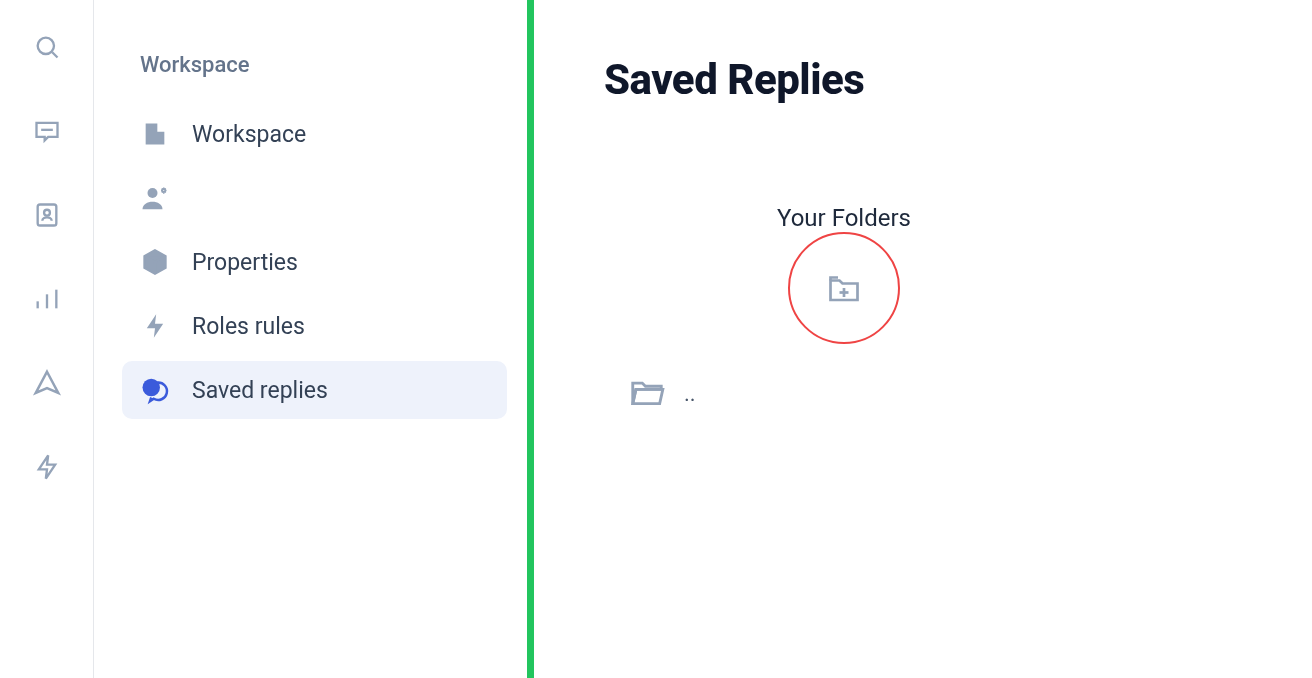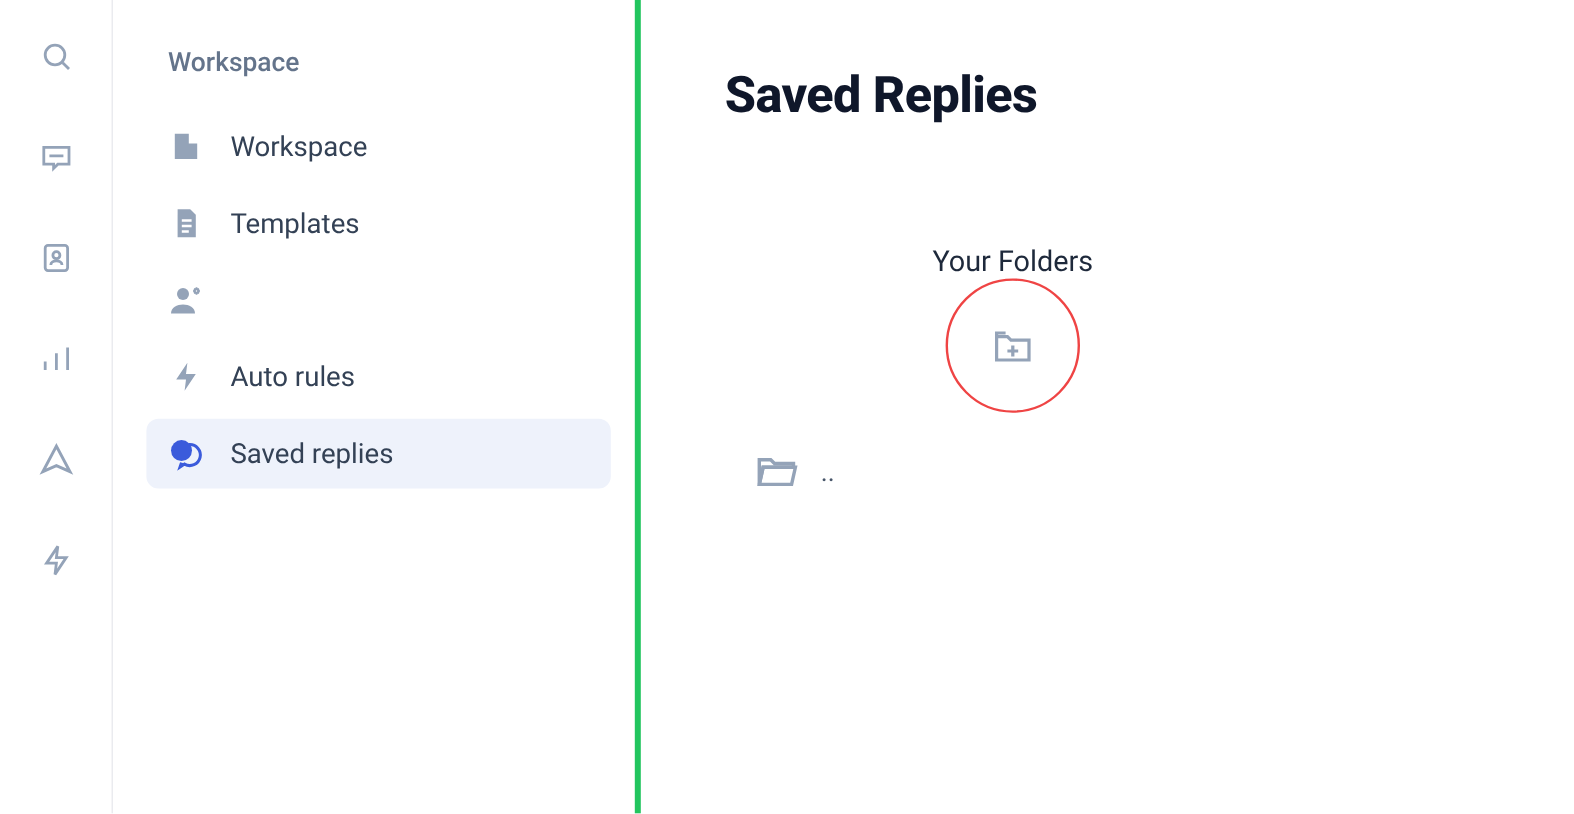--- a/index.html
+++ b/index.html
@@ -27,22 +27,22 @@
       height: 30px;
       display: flex;
       align-items: center;
       justify-content: center;
       cursor: pointer;
     }
     .iconbar svg { stroke: #94a3b8; }
     
     .sidebar {
       width: 440px;
-      border-right: 5px solid #22c55e;
-      padding-top: 40px;
+      border-right: 7px solid #22c55e;
+      padding-top: 52px;
       padding-left: 28px;
       padding-right: 20px;
       overflow: hidden;
     }
     .sidebar-title {
       font-size: 22px;
       font-weight: 500;
       color: #64748b;
       margin-left: 18px;
       margin-bottom: 28px;
@@ -173,51 +173,51 @@
     <li class="nav-item">
       <span class="nav-icon">
         <svg width="28" height="28" viewBox="0 0 24 24">
             <path d="M4 3h10v18H4zM14 10h6v11h-6zM6 6h2v2H6zm4 0h2v2h-2zM6 10h2v2H6zm4 0h2v2h-2zM6 14h2v2H6zm4 0h2v2h-2z" fill="#94a3b8"></path>
           </svg>
       </span>
       <span>Workspace</span>
     </li>
 
 
-    <li class="nav-item">
-      <span class="nav-icon">
-        <svg width="28" height="28" viewBox="0 0 24 24">
-            <path d="M6 2h9l4 4v16H6z"></path>
-            <path d="M9 10h7M9 14h7M9 18h5" stroke="#fff" stroke-width="1.8"></path>
-          </svg>
-      </span>
-      <span>Templates</span>
-    </li>
 
     <li class="nav-item">
       <span class="nav-icon">
         <svg width="30" height="30" viewBox="0 0 24 24">
             <circle cx="10" cy="8" r="4"></circle>
             <path d="M2 21c0-4 4-6 8-6s8 2 8 6z"></path>
             <circle cx="19" cy="6" r="1.2" fill="none" stroke="#94a3b8" stroke-width="1.5"></circle>
             <path d="M19 3.5v1M19 7.5v1M16.8 6h1M20.2 6h1M17.4 4.4l.7.7M19.9 6.9l.7.7M17.4 7.6l.7-.7M19.9 5.1l.7-.7" stroke="#94a3b8" stroke-width="1.2"></path>
           </svg>
       </span>
     </li>
 
 
+    <li class="nav-item">
+      <span class="nav-icon">
+        <svg width="28" height="28" viewBox="0 0 24 24" fill="none" stroke="#94a3b8" stroke-width="2">
+            <path d="M12 2L3 7v10l9 5 9-5V7z"></path>
+            <path d="M3 7l9 5 9-5M12 12v10"></path>
+          </svg>
+      </span>
+      <span>Properties</span>
+    </li>
 
 
     <li class="nav-item">
       <span class="nav-icon">
         <svg width="28" height="28" viewBox="0 0 24 24">
             <path d="M13 2L5 14h7l-1 8 8-12h-7z"></path>
           </svg>
       </span>
-      <span>Auto rules</span>
+      <span>Roles rules</span>
     </li>
 
     <li class="nav-item active">
       <span class="nav-icon">
         <svg width="30" height="30" viewBox="0 0 24 24">
             <circle cx="9" cy="10" r="7"></circle>
             <path d="M14 6a7 7 0 1 1-3 13l-3 2 1-3" fill="none" stroke="#3b5bdb" stroke-width="2"></path>
           </svg>
       </span>
       <span>Saved replies</span>

